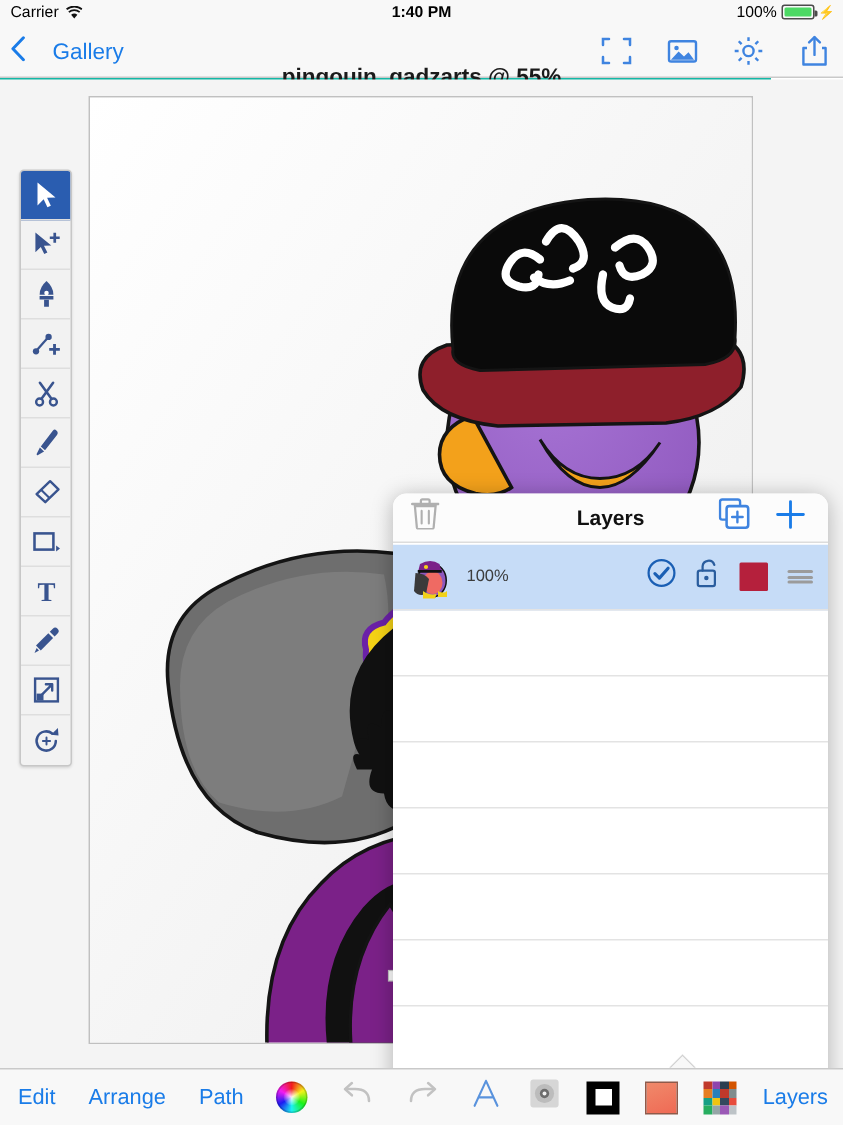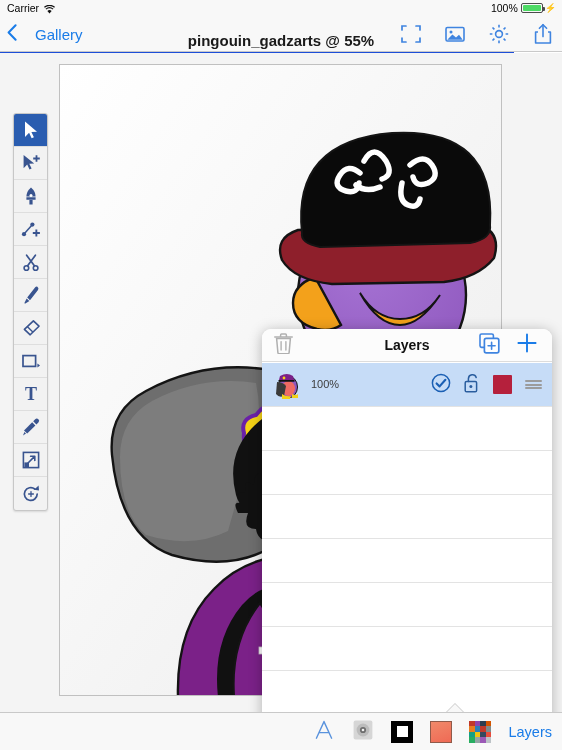--- a/index.html
+++ b/index.html
@@ -3,21 +3,21 @@
 <meta charset="utf-8">
 <style>
   * { box-sizing: border-box; margin: 0; padding: 0; }
   html, body {
     width: 562px; height: 750px;
     font-family: "Liberation Sans", sans-serif;
     background: #ffffff;
     overflow: hidden;
     -webkit-font-smoothing: antialiased;
   }
-  #app { position: relative; width: 514px; height: 750px; background: #1d4ed8; text-decoration: underline; }
+  #app { position: relative; width: 514px; height: 750px; background: #14b8a6; text-decoration: underline; }
 
   
   #status-bar {
     position: absolute; top: 0; left: 0; width: 562px; height: 16px;
     background: #f8f8f8;
     display: flex; align-items: center;
     font-size: 10.5px; color: #000;
   }
   #status-left { position: absolute; left: 7px; display: flex; align-items: center; gap: 5px; }
   #status-center { position: absolute; left: 0; width: 562px; text-align: center; font-weight: bold; font-size: 10.5px; }
@@ -32,21 +32,21 @@
     position: absolute; top: 16px; left: 0; width: 562px; height: 36px;
     background: #f8f8f8;
     border-bottom: 1px solid #c9c9c9;
   }
   #back-gallery {
     position: absolute; left: 7px; top: 0; height: 36px;
     display: flex; align-items: center; gap: 18px;
     color: #1a7ce8; font-size: 15px; cursor: pointer;
   }
   #nav-title {
-    position: absolute; left: 0; width: 562px; top: 6px; height: 36px;
+    position: absolute; left: 0; width: 562px; top: 17px; height: 36px;
     display: flex; align-items: center; justify-content: center;
     font-size: 15px; font-weight: bold; color: #1a1a1a;
   }
   #nav-actions {
     position: absolute; right: 8px; top: 0; height: 36px;
     display: flex; align-items: center; gap: 22px;
   }
   .nav-ico { width: 22px; height: 22px; cursor: pointer; display:block; }
 
   
@@ -163,20 +163,21 @@
     <div id="status-left">
       <span>Carrier</span>
       <span class="wifi-icon">
         <svg width="11" height="9" viewBox="0 0 11 9">
           <path d="M5.5 8.4 L3.4 5.9 a3.3 3.3 0 0 1 4.2 0 Z" fill="#111"></path>
           <path d="M1.9 4.1 a5.6 5.6 0 0 1 7.2 0" stroke="#111" stroke-width="1.2" fill="none"></path>
           <path d="M0.4 2.2 a8 8 0 0 1 10.2 0" stroke="#111" stroke-width="1.2" fill="none"></path>
         </svg>
       </span>
     </div>
+    <div id="status-center">1:40 PM</div>
     <div id="status-right">
       <span style="font-size:10.5px;">100%</span>
       <span class="batt">
           <span class="batt-fill" style="width:18px;"></span>
         </span>
       <span style="font-size:9px;color:#4b4b4b;">⚡</span>
     </div>
   </div>
 
   <div id="nav-bar">
@@ -453,20 +454,38 @@
         <div class="layer-row empty"></div>
         <div class="layer-row empty"></div>
 
       </div>
 
     </div>
   </div>
 
   <div id="panel-caret"></div>
   <div id="bottom-bar">
+    <div id="bb-left">
+      <span class="bb-text">Edit</span>
+      <span class="bb-text">Arrange</span>
+      <span class="bb-text">Path</span>
+      <span id="color-wheel"></span>
+      <span class="bb-ico">
+        <svg width="22" height="18" viewBox="0 0 22 18">
+          <path d="M19 14 q0 -8 -9.4 -8 H3.6" stroke="#c2c2c2" stroke-width="1.7" fill="none" stroke-linecap="round"></path>
+          <path d="M7.6 2 L3 6.1 L7.6 10.2" stroke="#c2c2c2" stroke-width="1.7" fill="none" stroke-linecap="round" stroke-linejoin="round"></path>
+        </svg>
+      </span>
+      <span class="bb-ico">
+        <svg width="22" height="18" viewBox="0 0 22 18">
+          <path d="M3 14 q0 -8 9.4 -8 H18.4" stroke="#c2c2c2" stroke-width="1.7" fill="none" stroke-linecap="round"></path>
+          <path d="M14.4 2 L19 6.1 L14.4 10.2" stroke="#c2c2c2" stroke-width="1.7" fill="none" stroke-linecap="round" stroke-linejoin="round"></path>
+        </svg>
+      </span>
+    </div>
 
     <div id="bb-right">
       <span class="bb-ico">
         <svg width="22" height="22" viewBox="0 0 22 22">
           <path d="M11 2.6 L3.4 19.2 M11 2.6 L18.6 19.2 M6.4 13.6 h9.2" stroke="#5a93dd" stroke-width="1.4" fill="none" stroke-linecap="round"></path>
         </svg>
       </span>
       <span class="bb-ico">
         <svg width="22" height="22" viewBox="0 0 22 22">
           <rect x="1.6" y="1.6" width="18.8" height="18.8" rx="2" fill="#d6d6d6"></rect>

